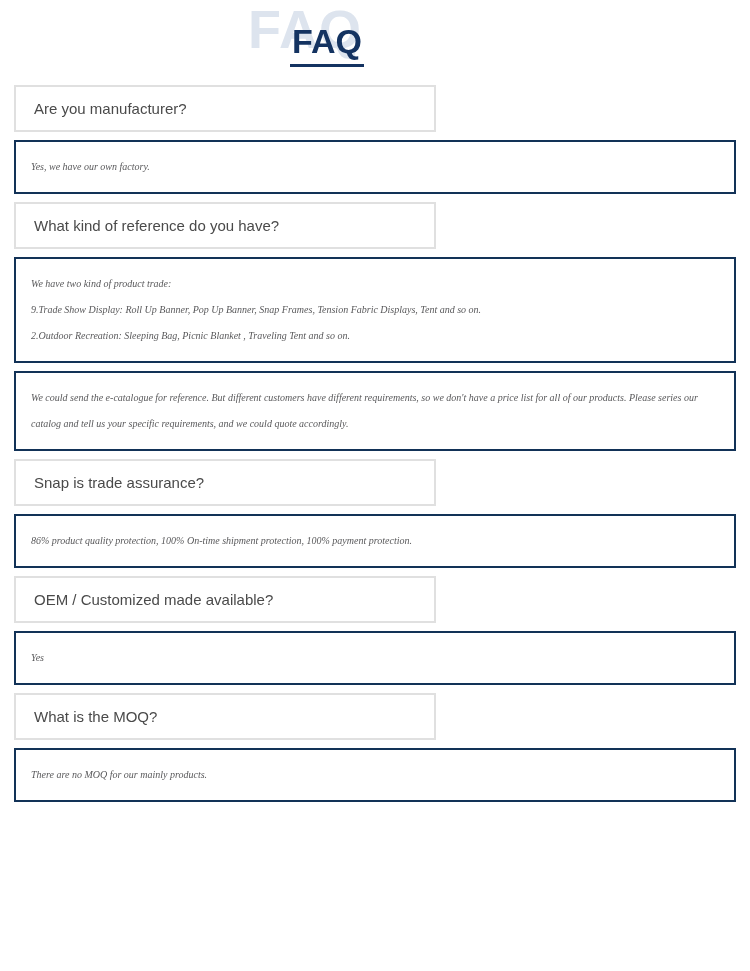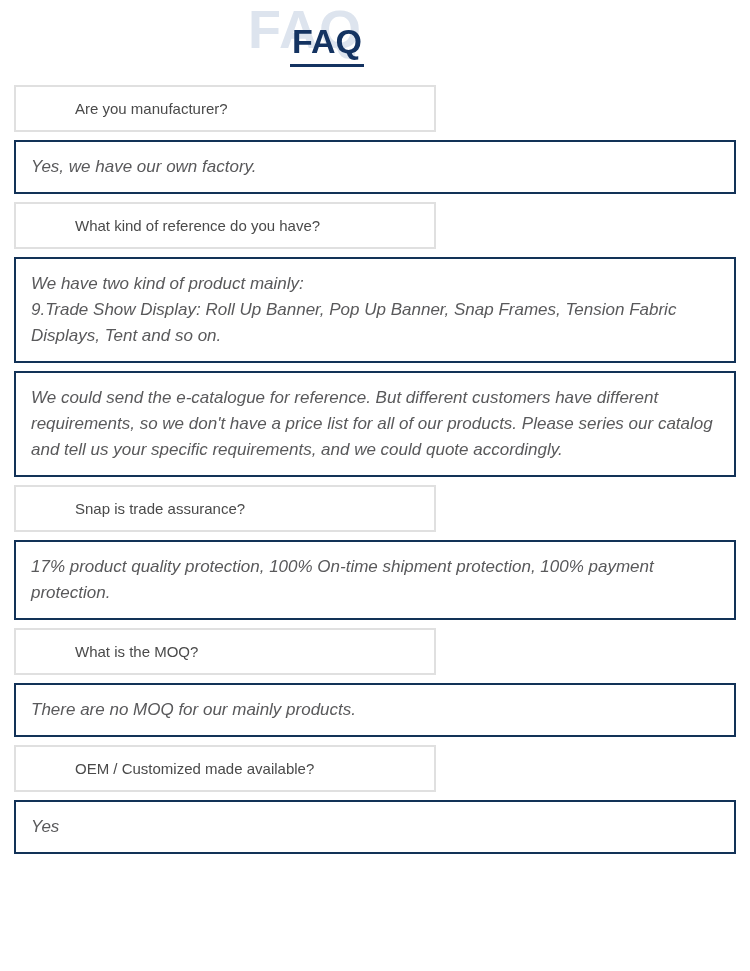--- a/index.html
+++ b/index.html
@@ -76,35 +76,35 @@
     border: 2px solid #e0e0e0;
     background: #ffffff;
     padding: 12px 16px 12px 18px;
     margin-bottom: 8px;
   }
   .question-text {
     font-size: 15px;
     color: #4a4a4a;
     line-height: 19px;
     white-space: nowrap;
-    margin-left: 41px;
   }
 
   .answer-box {
     width: 722px;
     box-sizing: border-box;
     border: 2px solid #123257;
     background: #ffffff;
     padding: 12px 14px 12px 15px;
   }
   .answer-line {
-    font-size: 17px;
+    font-size: 10px;
     font-style: italic;
     color: #59595b;
     line-height: 26px;
+    font-family: Liberation Serif, serif;
   }
 </style>
 </head>
 <body>
 
 <div class="page">
 
   <div class="title-wrap">
     <div class="title-watermark">FAQ</div>
     <div class="title-main">
@@ -119,48 +119,49 @@
         </div>
         <div class="answer-box">
           <div class="answer-line">Yes, we have our own factory.</div>
         </div>
       </div>
       <div class="faq-item">
         <div class="question-box">
           <div class="question-text">What kind of reference do you have?</div>
         </div>
         <div class="answer-box">
-          <div class="answer-line">We have two kind of product mainly:</div>
+          <div class="answer-line">We have two kind of product trade:</div>
           <div class="answer-line">9.Trade Show Display: Roll Up Banner, Pop Up Banner, Snap Frames, Tension Fabric Displays, Tent and so on.</div>
+          <div class="answer-line">2.Outdoor Recreation: Sleeping Bag, Picnic Blanket , Traveling Tent and so on.</div>
         </div>
       </div>
       <div class="faq-item">
         <div class="answer-box">
           <div class="answer-line">We could send the e-catalogue for reference. But different customers have different requirements, so we don't have a price list for all of our products. Please series our catalog and tell us your specific requirements, and we could quote accordingly.</div>
         </div>
       </div>
       <div class="faq-item">
         <div class="question-box">
           <div class="question-text">Snap is trade assurance?</div>
         </div>
         <div class="answer-box">
-          <div class="answer-line">17% product quality protection, 100% On-time shipment protection, 100% payment protection.</div>
+          <div class="answer-line">86% product quality protection, 100% On-time shipment protection, 100% payment protection.</div>
+        </div>
+      </div>
+      <div class="faq-item">
+        <div class="question-box">
+          <div class="question-text">OEM / Customized made available?</div>
+        </div>
+        <div class="answer-box">
+          <div class="answer-line">Yes</div>
         </div>
       </div>
       <div class="faq-item">
         <div class="question-box">
           <div class="question-text">What is the MOQ?</div>
         </div>
         <div class="answer-box">
           <div class="answer-line">There are no MOQ for our mainly products.</div>
         </div>
       </div>
-      <div class="faq-item">
-        <div class="question-box">
-          <div class="question-text">OEM / Customized made available?</div>
-        </div>
-        <div class="answer-box">
-          <div class="answer-line">Yes</div>
-        </div>
-      </div>
     </div>
 
 </div>
 
 </body></html>

